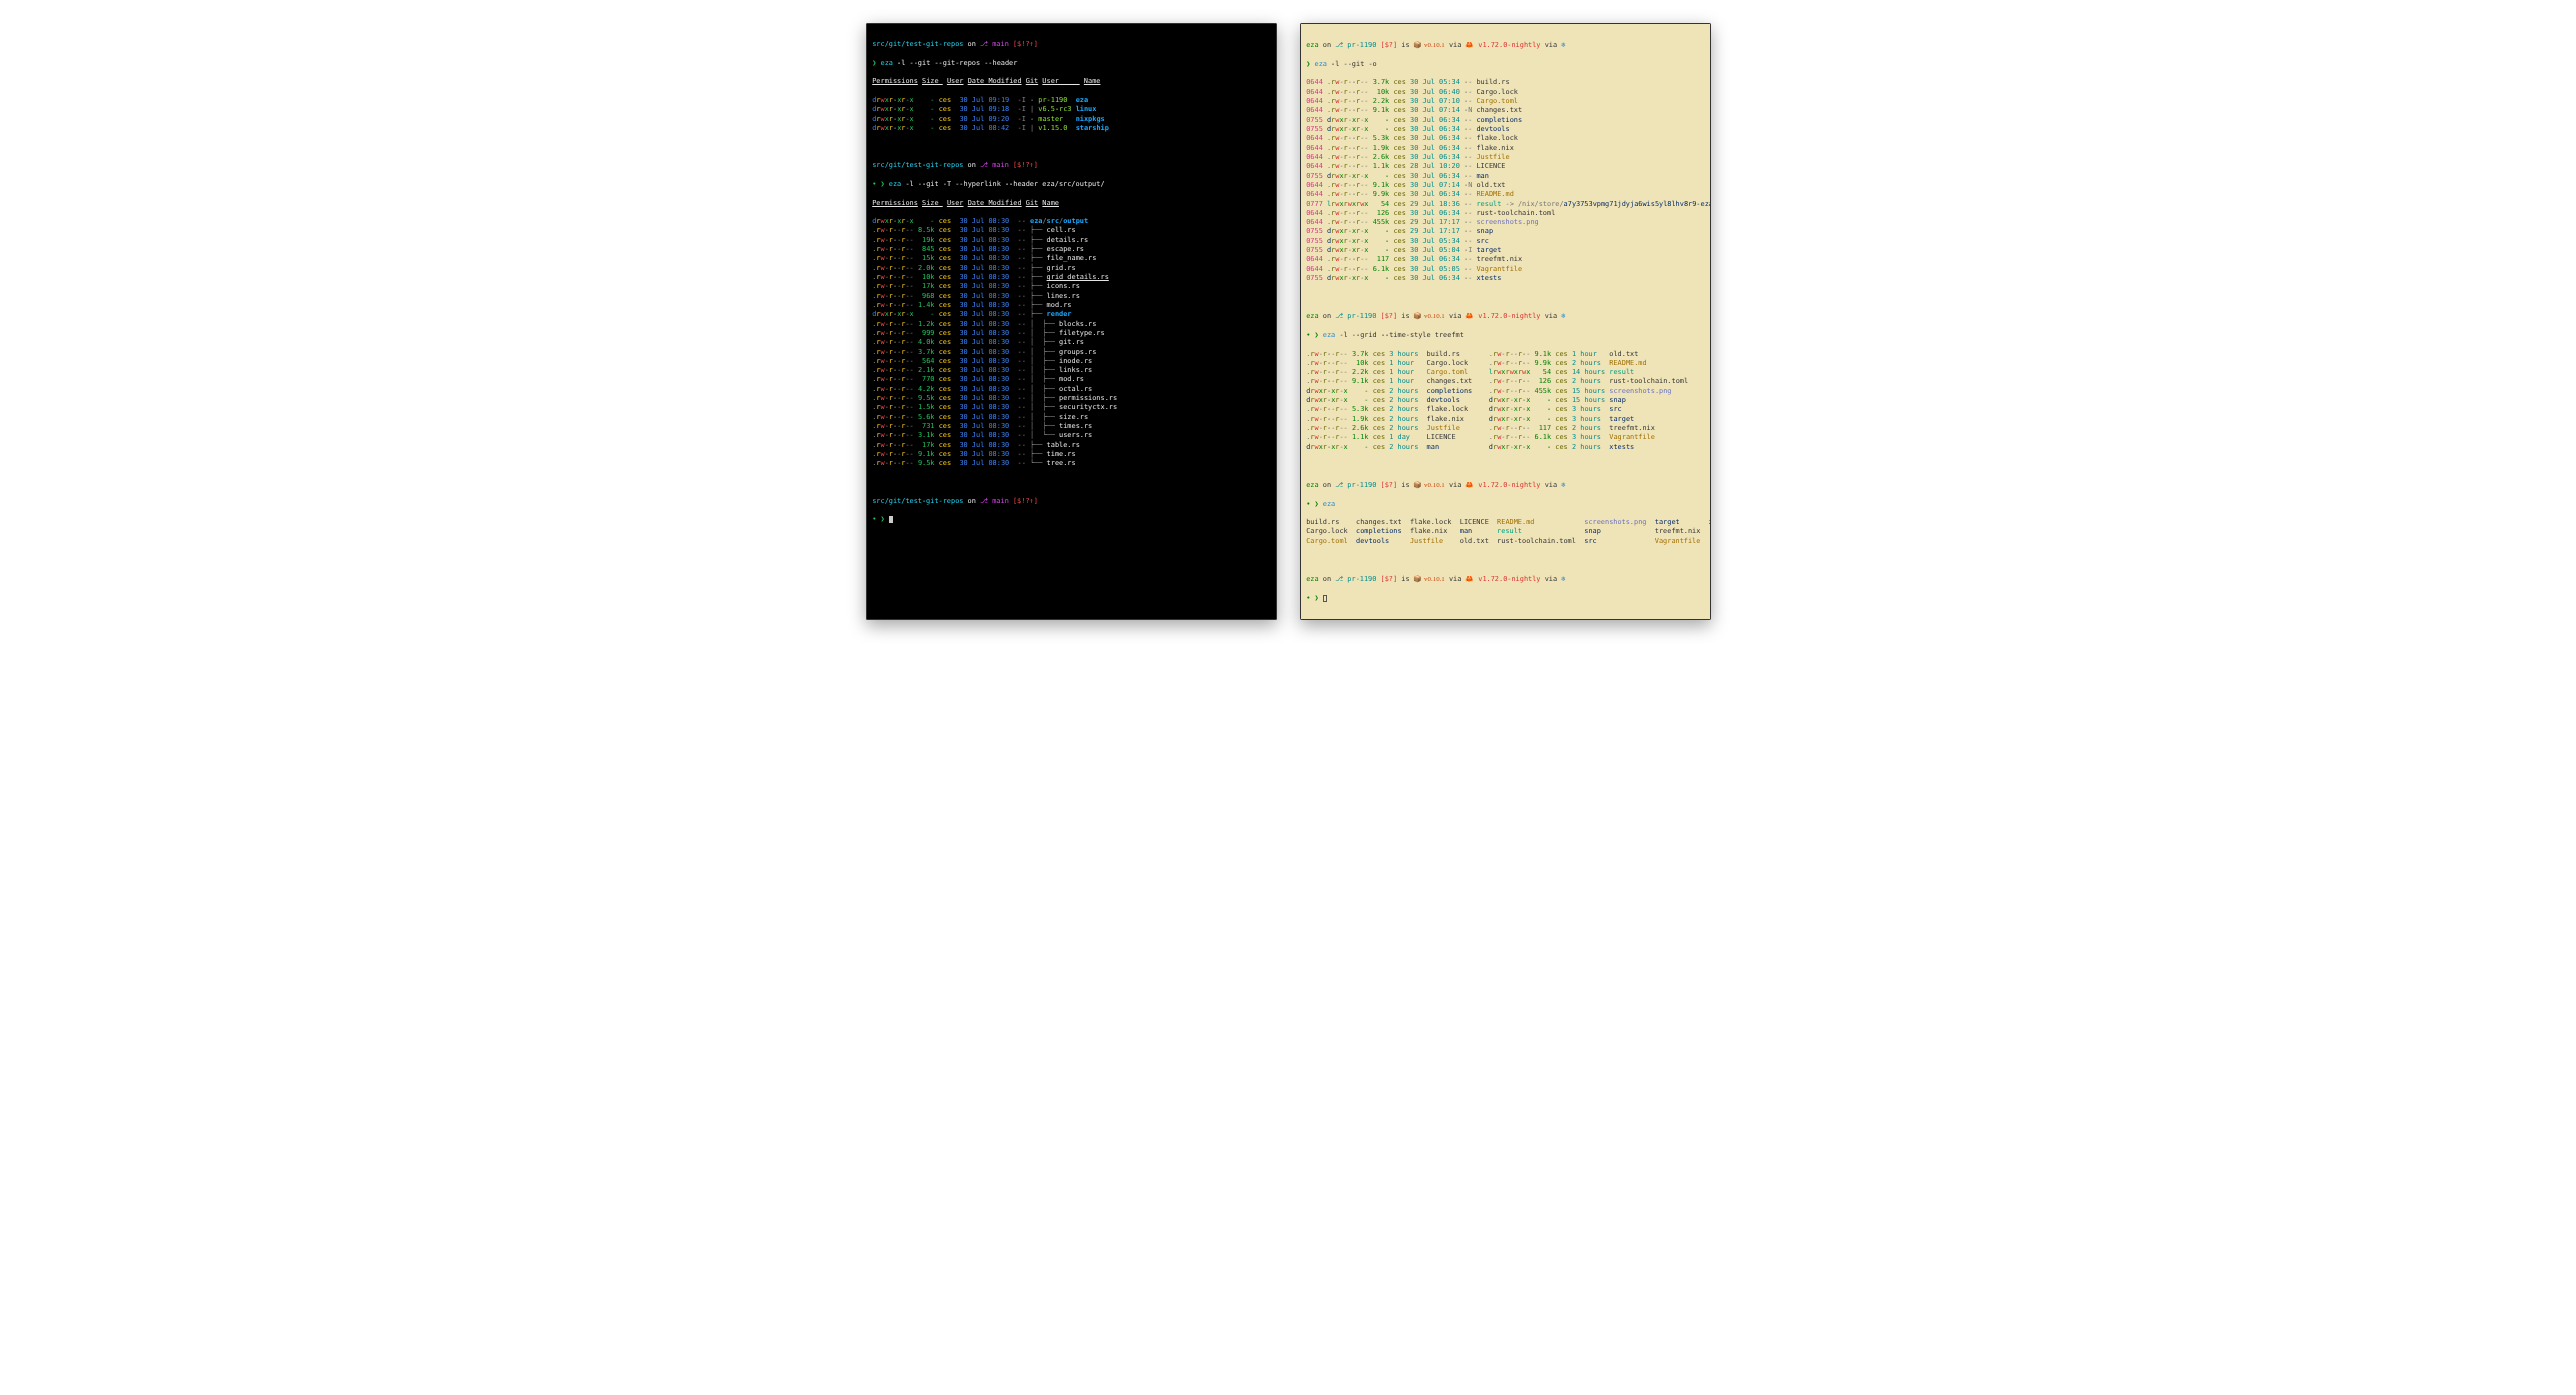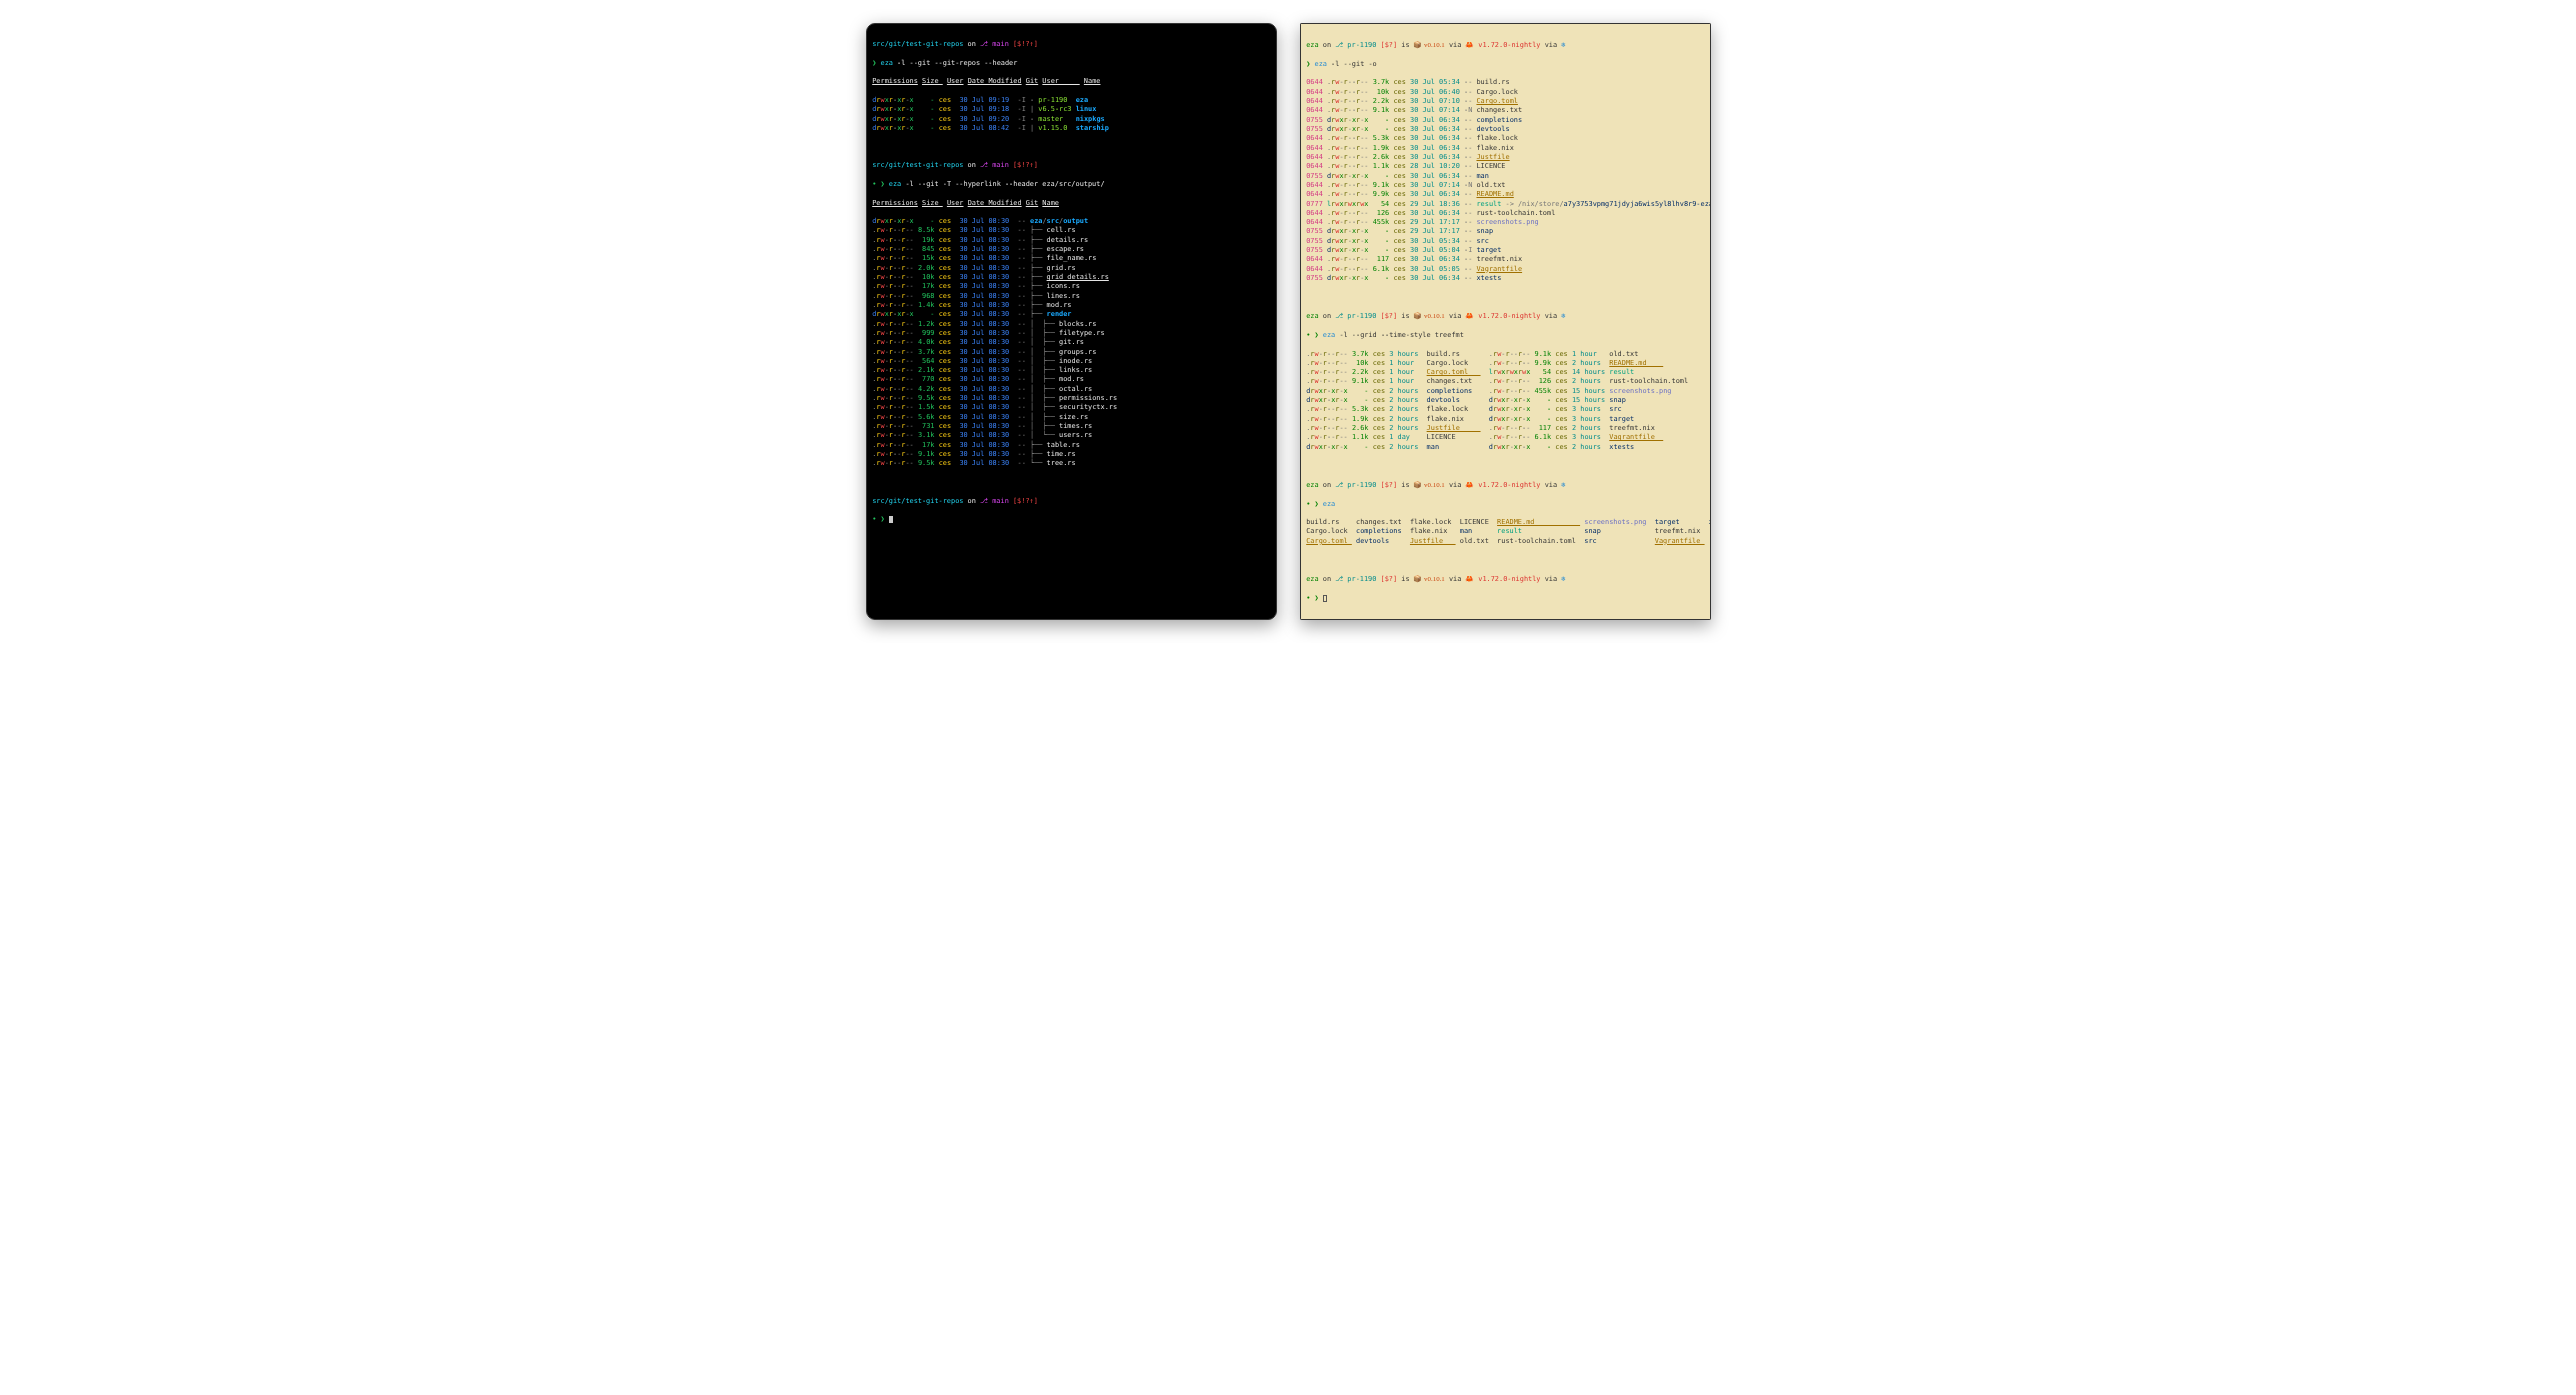--- a/index.html
+++ b/index.html
@@ -16,21 +16,21 @@
   .terminal {
     border: 1.1px solid #333;
     border-radius: 1.1px;
     padding: 6.9px 5.7px;
     width: 411px;
     min-height: 446px;
     box-shadow: 0 5.7px 17px rgba(0,0,0,0.35);
     white-space: pre;
     overflow: hidden;
   }
-  .term-dark { background: #000; color: #ccc; border-radius: 9px; }
+  .term-dark { background: #000; color: #ccc; }
   .term-light { background: #efe3b8; color: #333; }
 
   
   .d-cyan { color: #22d3ee; }
   .d-yellow { color: #facc15; }
   .d-green { color: #22c55e; }
   .d-magenta { color: #d946ef; }
   .d-blue { color: #3b82f6; }
   .d-red { color: #ef4444; }
   .d-grey { color: #888; }
@@ -43,21 +43,21 @@
   .l-green { color: #008000; }
   .l-cyan { color: #008b8b; }
   .l-magenta { color: #d33682; }
   .l-blue { color: #268bd2; }
   .l-red { color: #dc322f; }
   .l-grey { color: #777; }
   .l-orange { color: #cb4b16; font-family: Liberation Serif, serif; }
   .l-navy { color: #002b66; }
   .l-olive { color: #666600; }
   .l-teal { color: #00a080; }
-  .l-mustard { color: #a07000; text-decoration: underline; }
+  .l-mustard { color: #a07000; }
   .l-purple { color: #6c71c4; }
 
   .cursor-d { display:inline-block; width:4px; height:6.9px; background:#ccc; vertical-align:text-bottom; }
   .cursor-l { display:inline-block; width:4px; height:6.9px; border:0.6px solid #555; vertical-align:text-bottom; }
 
   .row { display:block; }
 </style>
 </head>
 <body>
 

